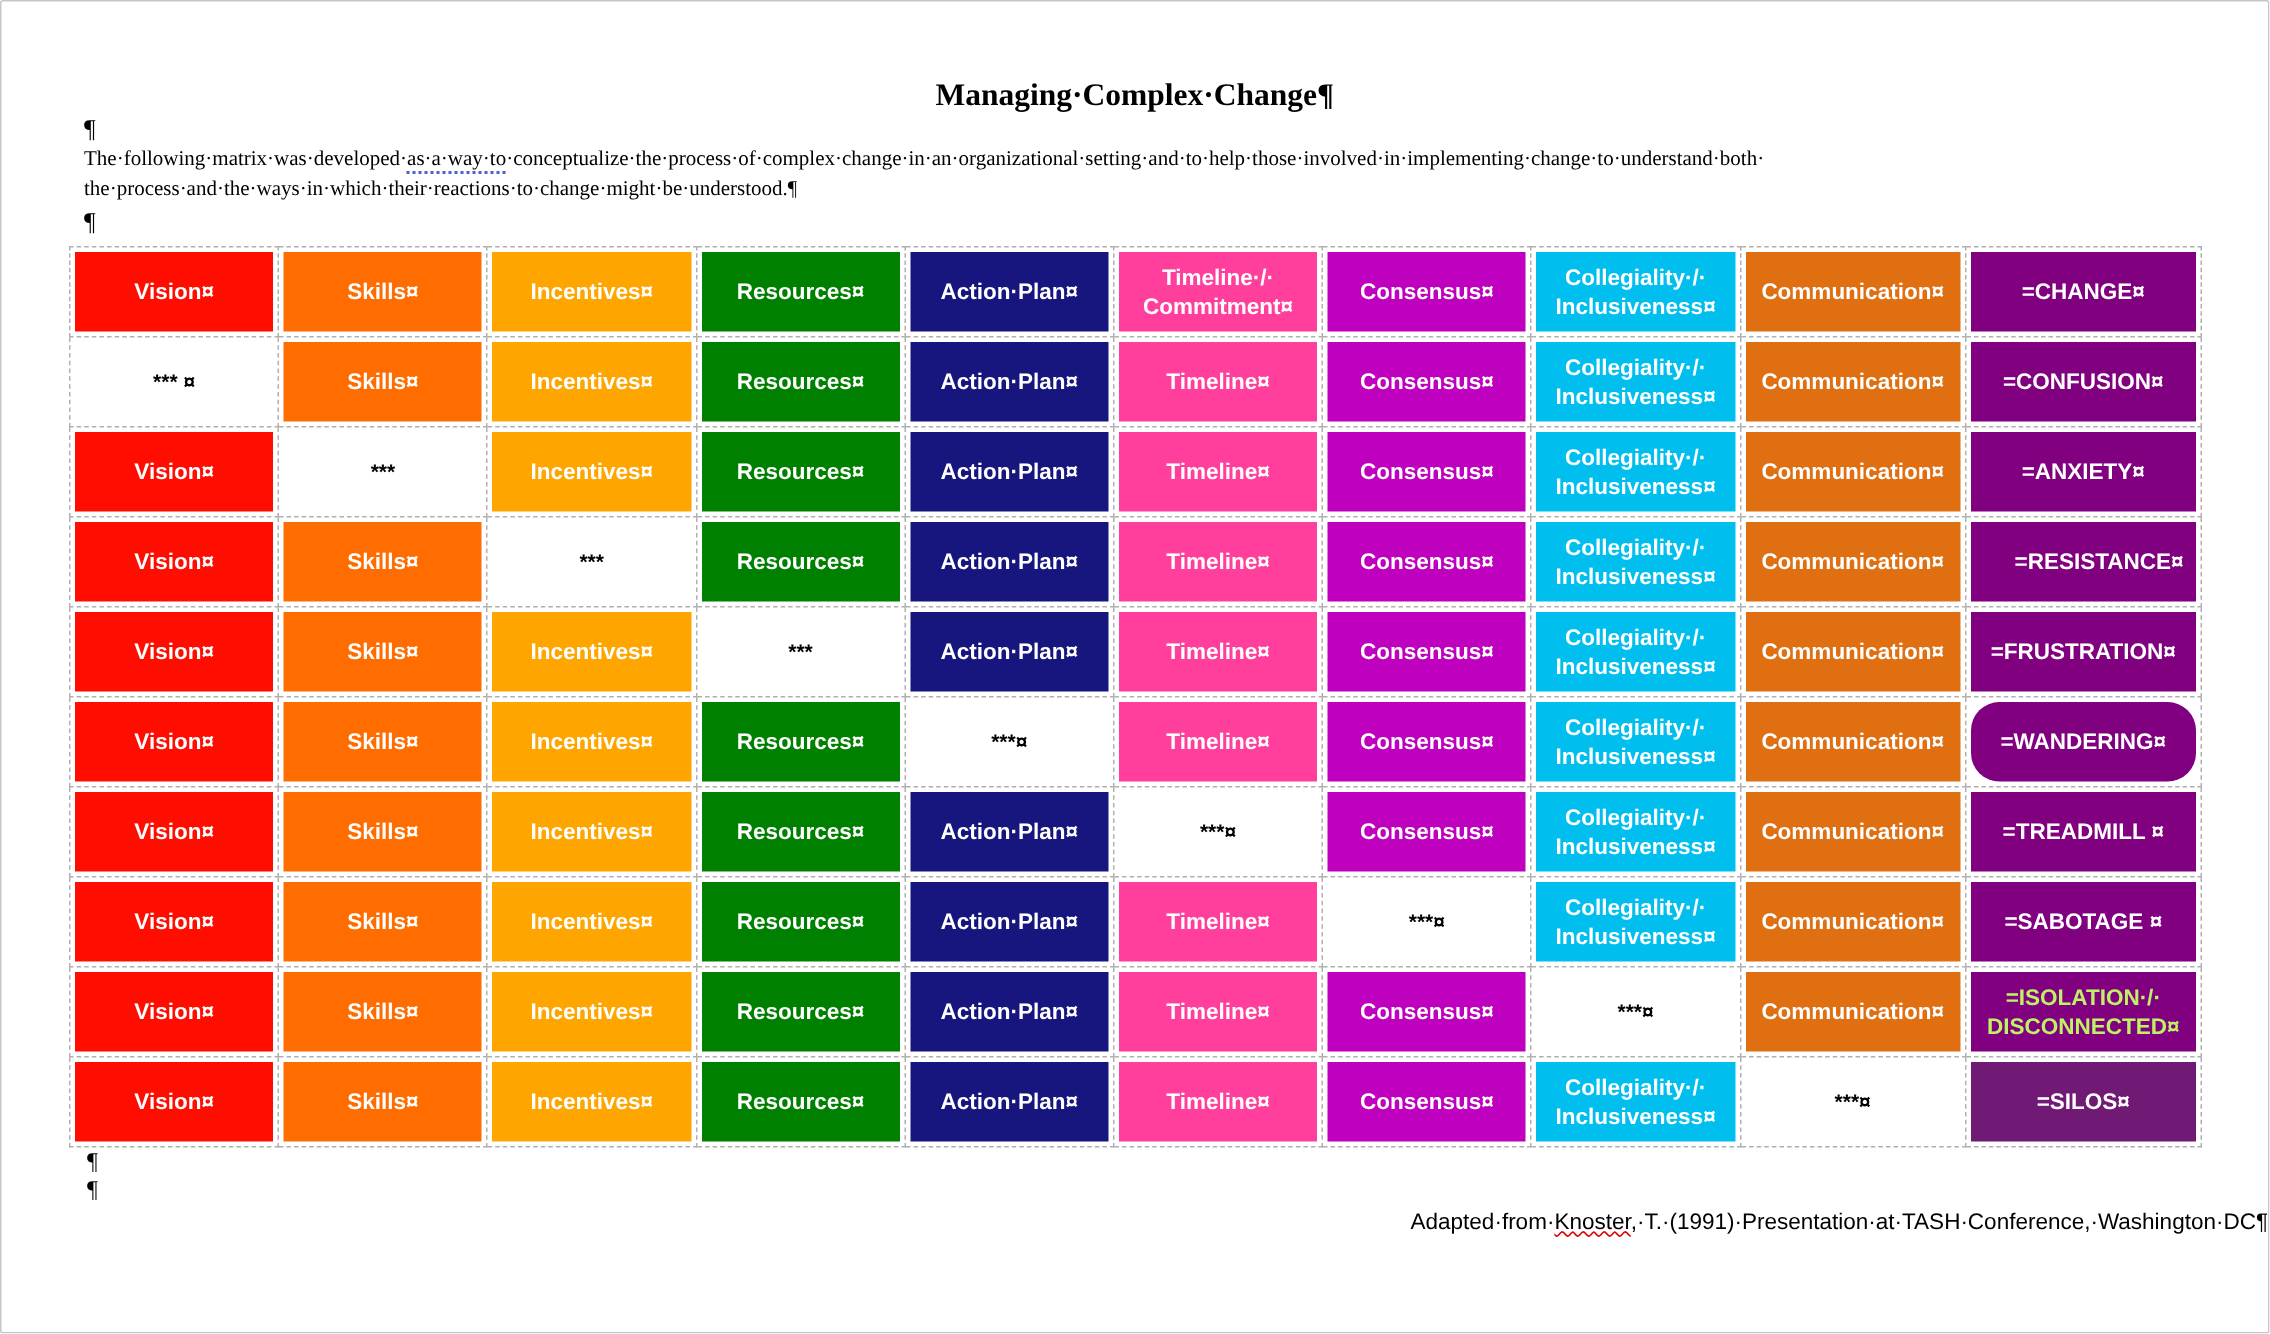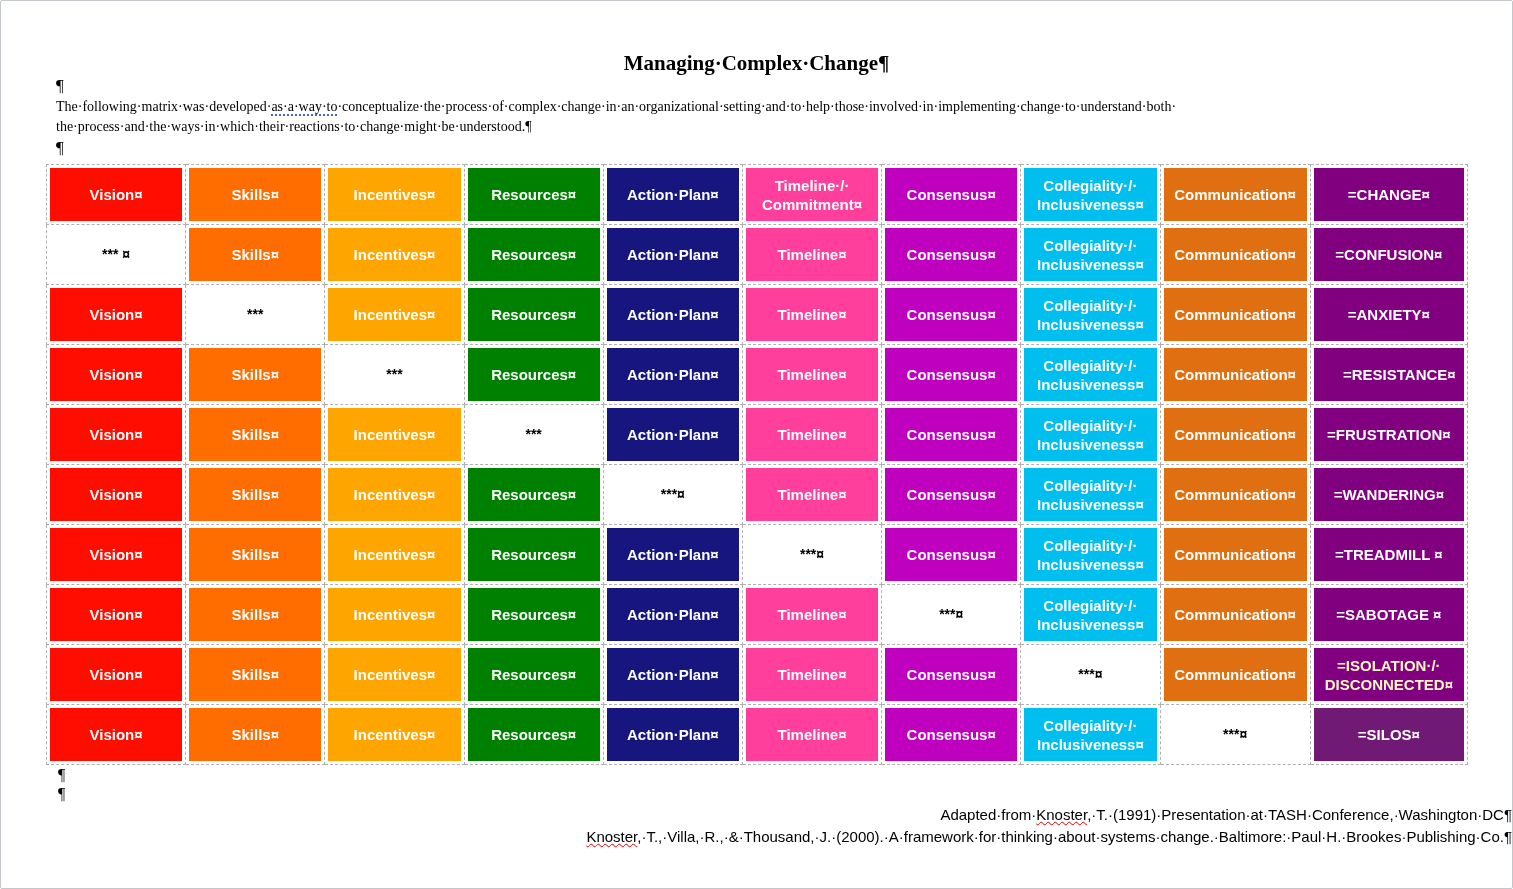--- a/index.html
+++ b/index.html
@@ -301,21 +301,21 @@
             <div class="fill" style="background: rgb(191, 0, 191); color: rgb(255, 255, 255);">Consensus¤</div>
           </td>
           <td>
             <div class="fill" style="background: rgb(0, 191, 239); color: rgb(255, 255, 255);">Collegiality·/·
 Inclusiveness¤</div>
           </td>
           <td>
             <div class="fill" style="background: rgb(224, 111, 18); color: rgb(255, 255, 255);">Communication¤</div>
           </td>
           <td>
-            <div class="fill" style="background: rgb(128, 0, 128); color: rgb(255, 255, 255);">=WANDERING¤</div>
+            <div class="fill" style="background: rgb(128, 0, 128); color: rgb(255, 255, 255); border-radius: 19px;">=WANDERING¤</div>
           </td>
         </tr>
         <tr>
           <td>
             <div class="fill" style="background: rgb(255, 13, 0); color: rgb(255, 255, 255);">Vision¤</div>
           </td>
           <td>
             <div class="fill" style="background: rgb(255, 109, 0); color: rgb(255, 255, 255);">Skills¤</div>
           </td>
           <td>
@@ -399,21 +399,21 @@
           <td>
             <div class="fill" style="background: rgb(191, 0, 191); color: rgb(255, 255, 255);">Consensus¤</div>
           </td>
           <td>
             <div class="fill missing" style="background: rgb(255, 255, 255); color: rgb(0, 0, 0);">***¤</div>
           </td>
           <td>
             <div class="fill" style="background: rgb(224, 111, 18); color: rgb(255, 255, 255);">Communication¤</div>
           </td>
           <td>
-            <div class="fill" style="background: rgb(128, 0, 128); color: #fef9c3;">=ISOLATION·/·
+            <div class="fill" style="background: rgb(128, 0, 128); color: #bef264;">=ISOLATION·/·
 DISCONNECTED¤</div>
           </td>
         </tr>
         <tr>
           <td>
             <div class="fill" style="background: rgb(255, 13, 0); color: rgb(255, 255, 255);">Vision¤</div>
           </td>
           <td>
             <div class="fill" style="background: rgb(255, 109, 0); color: rgb(255, 255, 255);">Skills¤</div>
           </td>
@@ -450,18 +450,15 @@
     <span>¶</span>
   </div>
   <div class="below-table pilcrow-line" style="margin-left:57px">
     <span>¶</span>
   </div>
 
   <div class="footer">
     <div>
       <span>Adapted·from·</span><span class="misspell" style="text-decoration-color: rgb(224, 0, 0);">Knoster</span><span>,·T.·(1991)·Presentation·at·TASH·Conference,·Washington·DC¶</span>
     </div>
-    <div>
-      <span class="misspell" style="text-decoration-color: rgb(224, 0, 0);">Knoster</span><span>,·T.,·Villa,·R.,·&amp;·Thousand,·J.·(2000).·A·framework·for·thinking·about·systems·change.·Baltimore:·Paul·H.·Brookes·Publishing·Co.¶</span>
-    </div>
   </div>
 
 </div>
 
 </body></html>

